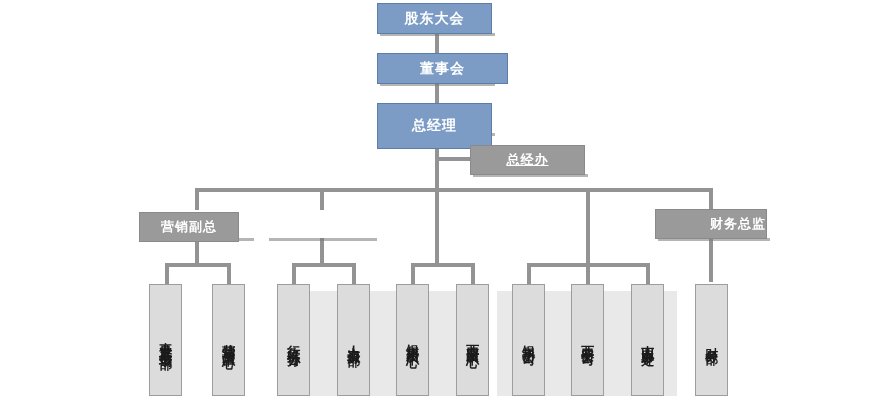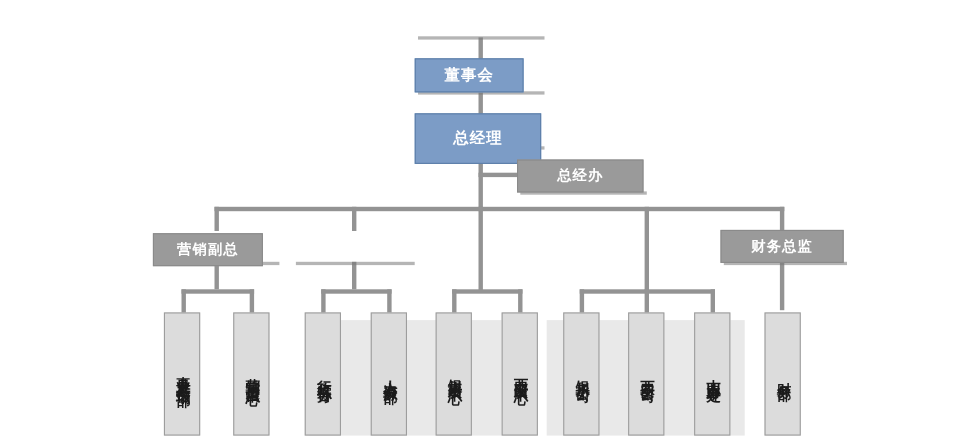--- a/index.html
+++ b/index.html
@@ -125,45 +125,48 @@
 
   <div class="line" style="left:527px; top:263px; width:123px; height:4px;"></div>
   <div class="line" style="left:527px; top:263px; width:4px; height:22px;"></div>
   <div class="line" style="left:586px; top:263px; width:4px; height:22px;"></div>
   <div class="line" style="left:646px; top:263px; width:4px; height:22px;"></div>
 
   <div class="band" style="left:281px; top:291px; width:175px; height:105px;"></div>
   <div class="band" style="left:497px; top:291px; width:180px; height:105px;"></div>
 
   <div class="shadow-b" style="left:380px; top:33px; width:115px; height:3px;"></div>
+  <div class="box box-blue" style="left:377px; top:3px; width:115px; height:31px;">
+    <span>股东大会</span>
+  </div>
 
   <div class="shadow-b" style="left:380px; top:83px; width:115px; height:3px;"></div>
-  <div class="box box-blue" style="left:377px; top:53px; width:99px; height:31px;">
+  <div class="box box-blue" style="left:377px; top:53px; width:131px; height:31px;">
     <span>董事会</span>
   </div>
 
   <div class="shadow-b" style="left:380px; top:133px; width:115px; height:3px;"></div>
   <div class="box box-blue" style="left:377px; top:103px; width:115px; height:46px;">
     <span>总经理</span>
   </div>
 
   <div class="shadow-b" style="left:473px; top:174px; width:115px; height:3px;"></div>
-  <div class="box box-gray" style="left:470px; top:145px; width:115px; height:30px;">
+  <div class="box box-gray" style="left:470px; top:145px; width:115px; height:30px;text-decoration:underline;">
     <span>总经办</span>
   </div>
 
   <div class="shadow-b" style="left:142px; top:238px; width:112px; height:3px;"></div>
   <div class="box box-gray" style="left:139px; top:212px; width:100px; height:30px;">
     <span>营销副总</span>
   </div>
 
   <div class="shadow-b" style="left:269px; top:238px; width:108px; height:3px;"></div>
 
   <div class="shadow-b" style="left:658px; top:238px; width:112px; height:3px;"></div>
-  <div class="box box-gray" style="left:655px; top:209px; width:112px; height:30px;">
+  <div class="box box-gray" style="left:655px; top:209px; width:112px; height:30px;justify-content:flex-end;">
     <span>财务总监</span>
   </div>
 
   <div class="box box-light" style="left:149px; top:284px; width:33px; height:112px;">
     <span class="vtext">事业发展与市场部</span>
   </div>
 
   <div class="box box-light" style="left:212px; top:284px; width:33px; height:112px;">
     <span class="vtext">营销与运营中心</span>
   </div>

